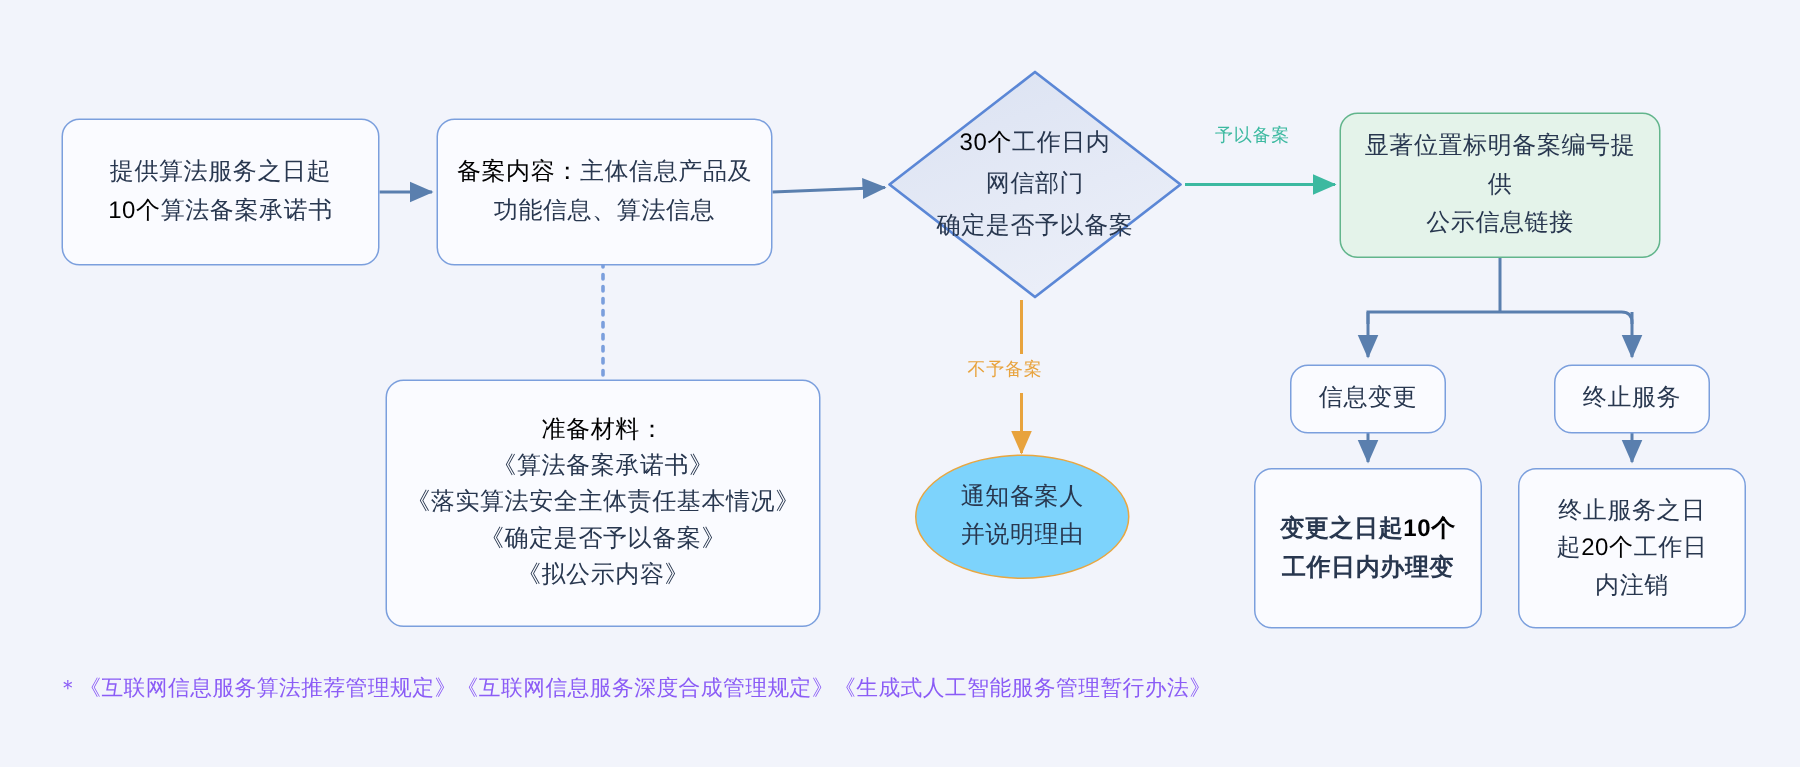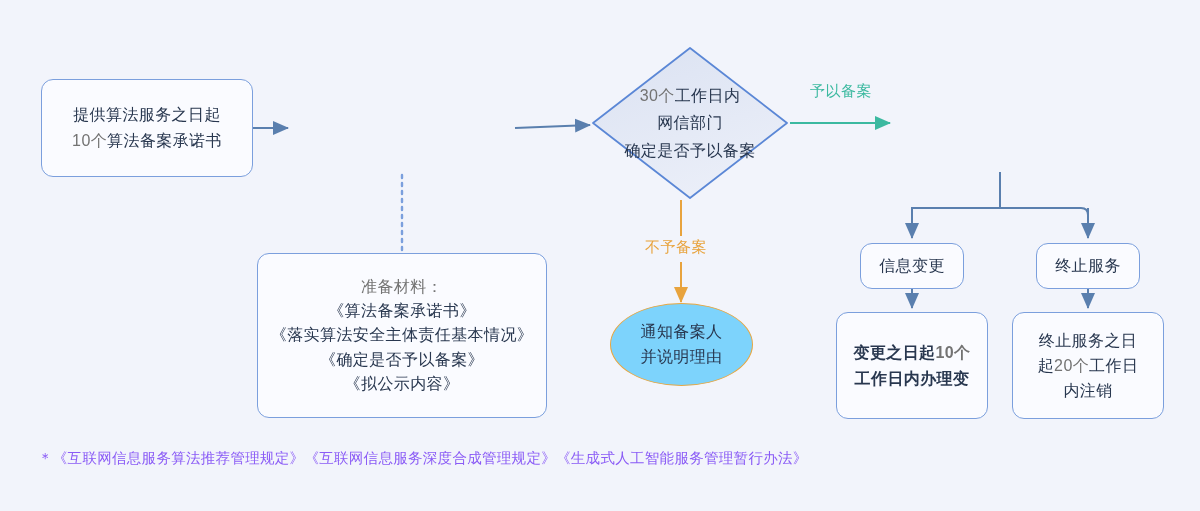--- a/index.html
+++ b/index.html
@@ -71,25 +71,25 @@
     display: flex;
     flex-direction: column;
     align-items: center;
     justify-content: center;
     line-height: 1.72;
     color: #28374f;
     font-size: 16px;
     letter-spacing: 0.4px;
   }
   .accent {
-    color: #737373;
+    color: #000000;
   }
   .edge-label {
     position: absolute;
-    font-size: 15px;
+    font-size: 12px;
     letter-spacing: 0.5px;
     white-space: nowrap;
   }
   .label-green { color: #3cb9a0; }
   .label-orange { color: #e8a33d; }
   .footnote {
     position: absolute;
     left: 38px;
     top: 449px;
     font-size: 14.5px;
@@ -145,29 +145,41 @@
     <line x1="1088" y1="288" x2="1088" y2="308" stroke="#5a7fae" stroke-width="2" marker-end="url(#arrowBlue)"></line>
   </svg>
 
   <div class="node box" style="left:41px; top:79px; width:212px; height:98px;">
     <div class="inner">
       <div>提供算法服务之日起</div>
       <div><span class="accent">10个</span><span>算法备案承诺书</span></div>
     </div>
   </div>
 
+  <div class="node box" style="left:291px; top:79px; width:224px; height:98px;">
+    <div class="inner">
+      <div><span class="accent">备案内容：</span><span>主体信息产品及</span></div>
+      <div>功能信息、算法信息</div>
+    </div>
+  </div>
 
   <div class="diamond-wrap" style="left:593px; top:48px; width:194px; height:150px;">
     <div class="inner">
       <div><span class="accent">30个</span><span>工作日内</span></div>
       <div>网信部门</div>
       <div>确定是否予以备案</div>
     </div>
   </div>
 
+  <div class="node box-green" style="left:893px; top:75px; width:214px; height:97px;">
+    <div class="inner">
+      <div>显著位置标明备案编号提供</div>
+      <div>公示信息链接</div>
+    </div>
+  </div>
 
   <div class="node box" style="left:257px; top:253px; width:290px; height:165px;">
     <div class="inner" style="line-height:1.52;">
       <div class="accent">准备材料：</div>
       <div>《算法备案承诺书》</div>
       <div>《落实算法安全主体责任基本情况》</div>
       <div>《确定是否予以备案》</div>
       <div>《拟公示内容》</div>
     </div>
   </div>

